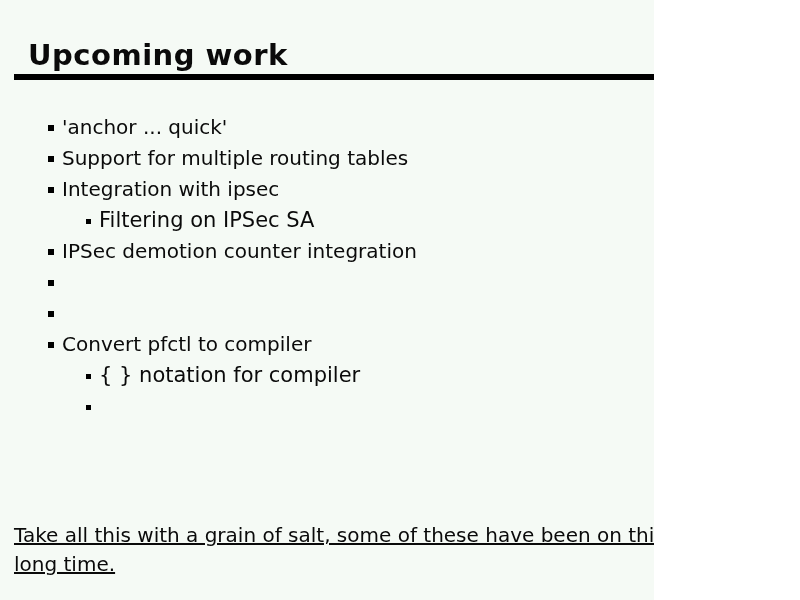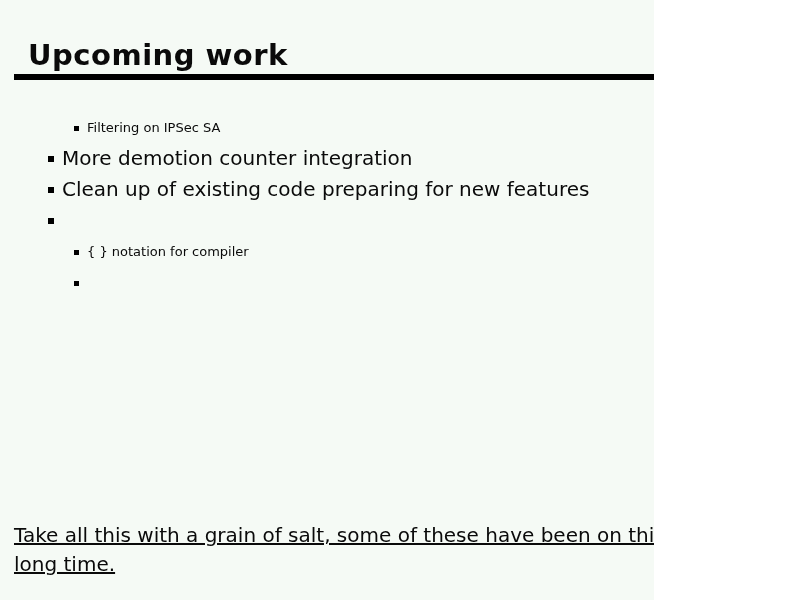--- a/index.html
+++ b/index.html
@@ -43,21 +43,21 @@
     width: 800px;
   }
   .bullets li {
     position: relative;
     height: 31px;
     line-height: 31px;
     font-size: 20px;
     white-space: nowrap;
   }
   .bullets li.level1 { padding-left: 62px; }
-  .bullets li.level2 { padding-left: 87px; font-size: 13px; }
+  .bullets li.level2 { padding-left: 87px; font-size: 21px; margin-left: 12px; }
   .bullets li .marker {
     position: absolute;
     top: 13px;
     background: #000;
     display: block;
   }
   .bullets li.level1 .marker {
     left: 48px;
     width: 6px;
     height: 6px;
@@ -79,21 +79,25 @@
     text-decoration: underline;
   }
 </style>
 </head>
 <body>
 
 <div class="slide">
   <h1 class="title">Upcoming work</h1>
   <div class="rule"></div>
   <ul class="bullets" id="bullet-list">
+      <li class="level1"><span class="marker"></span><span>'anchor ... quick'</span></li>
+      <li class="level1"><span class="marker"></span><span>Support for multiple routing tables</span></li>
+      <li class="level1"><span class="marker"></span><span>Integration with ipsec</span></li>
       <li class="level2"><span class="marker"></span><span>Filtering on IPSec SA</span></li>
-      <li class="level1"><span class="marker"></span><span>More demotion counter integration</span></li>
-      <li class="level1"><span class="marker"></span><span>Clean up of existing code preparing for new features</span></li>
+      <li class="level1"><span class="marker"></span><span>IPSec demotion counter integration</span></li>
       <li class="level1"><span class="marker"></span></li>
+      <li class="level1"><span class="marker"></span></li>
+      <li class="level1"><span class="marker"></span><span>Convert pfctl to compiler</span></li>
       <li class="level2"><span class="marker"></span><span>{ } notation for compiler</span></li>
       <li class="level2"><span class="marker"></span></li>
     </ul>
   <p class="footer">Take all this with a grain of salt, some of these have been on this list for a long time.</p>
 </div>
 
 </body></html>

